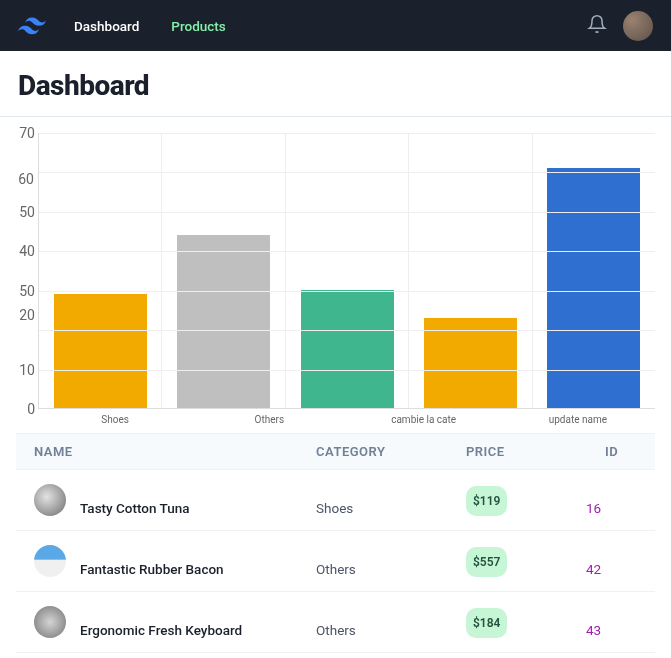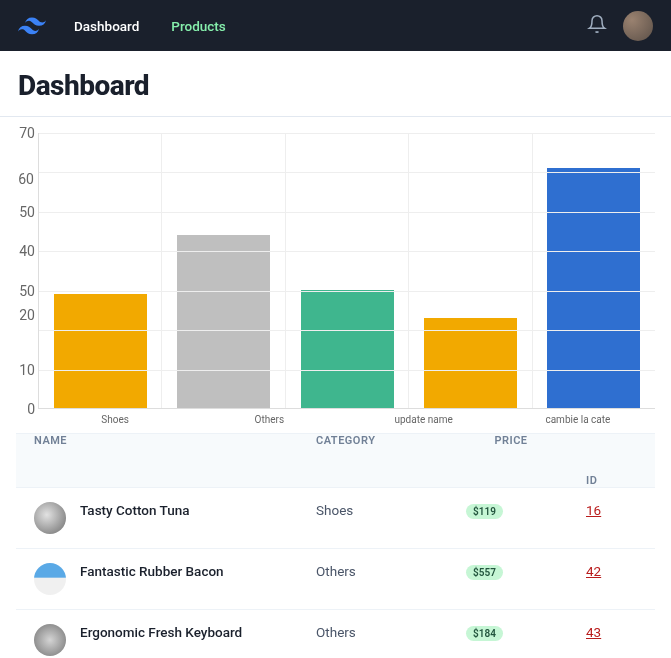--- a/index.html
+++ b/index.html
@@ -23,35 +23,35 @@
 .chart-grid { position: relative; height: 276px; margin-left: 22px; border-left: 1px solid #ddd; border-bottom: 1px solid #ddd; }
 .gridline { position: absolute; left: 0; right: 0; border-top: 1px solid #eee; }
 .ylabel { position: absolute; left: -22px; font-size: 14px; color: #666; transform: translateY(-50%); width: 18px; text-align: right; }
 .bars-row { position: absolute; left: 0; right: 0; bottom: 0; top: 0; display: flex; }
 .bar-slot { flex: 1; position: relative; border-right: 1px solid #eee; }
 .bar-slot:last-child { border-right: none; }
 .bar-rect { position: absolute; bottom: 0; left: 12%; width: 76%; }
 .xlabels { display: flex; margin-left: 22px; }
 .xlabel { flex: 1; text-align: center; font-size: 10px; color: #666; padding-top: 5px; }
 .table { margin-top: 8px; }
-.thead { display: flex; background: #f7fafc; border-top: 1px solid #edf2f7; border-bottom: 1px solid #edf2f7; padding: 0 18px; font-size: 11px; color: #718096; letter-spacing: 0.5px; font-weight: 600; }
+.thead { display: flex; background: #f7fafc; border-top: 1px solid #edf2f7; border-bottom: 1px solid #edf2f7; padding: 10px 18px; font-size: 13px; color: #718096; letter-spacing: 0.5px; font-weight: 600; }
 .col-name { flex: 0 0 282px; }
 .col-cat { flex: 0 0 150px; }
-.col-price { flex: 0 0 90px; text-align: center; }
-.col-id { flex: 1; text-align: left; padding-left: 30px; margin-top: 40px; }
-.trow { display: flex; align-items: flex-start; padding: 14px 18px; border-bottom: 1px solid #edf2f7; font-size: 13.5px; }
+.col-price { flex: 0 0 90px; text-align: left; }
+.col-id { flex: 1; text-align: center; padding-left: 30px; }
+.trow { display: flex; align-items: flex-end; padding: 14px 18px; border-bottom: 1px solid #edf2f7; font-size: 13.5px; }
 .trow .thumb { width: 32px; height: 32px; border-radius: 50%; margin-right: 14px; background: #cbd5e0; flex-shrink: 0; }
 .thumb.t0 { background: radial-gradient(circle at 40% 40%, #e2e2e2, #6b6b6b); }
 .thumb.t1 { background: linear-gradient(180deg, #5aa9e6 45%, #f0f0f0 46%); }
 .thumb.t2 { background: radial-gradient(circle at 50% 50%, #d4d4d4, #737373); }
 .cell-name { flex: 0 0 236px; font-weight: 500; color: #1a202c; }
 .cell-cat { flex: 0 0 150px; color: #4a5568; }
 .cell-price { flex: 0 0 90px; }
-.price-badge { background: #c6f6d5; color: #22543d; font-size: 10px; font-weight: 600; padding: 2px 7px; border-radius: 10px; display: inline-block; }
-.cell-id { flex: 1; color: #b91c1c; padding-left: 30px; text-decoration: underline; }
+.price-badge { background: #c6f6d5; color: #22543d; font-size: 12px; font-weight: 600; padding: 8px 7px; border-radius: 10px; display: inline-block; }
+.cell-id { flex: 1; color: #a21caf; padding-left: 30px; }
 </style>
 </head>
 <body>
 
 <div class="navbar">
   <div class="navbar-left">
     <span class="logo">
       <svg width="28" height="18" viewBox="0 0 54 33">
           <path fill="#3b82f6" d="M27 0c-7.2 0-11.7 3.6-13.5 10.8 2.7-3.6 5.85-4.95 9.45-4.05 2.05.51 3.52 2 5.14 3.65C30.74 13.1 33.8 16.2 40.5 16.2c7.2 0 11.7-3.6 13.5-10.8-2.7 3.6-5.85 4.95-9.45 4.05-2.05-.51-3.52-2-5.14-3.65C36.76 3.1 33.7 0 27 0zM13.5 16.2C6.3 16.2 1.8 19.8 0 27c2.7-3.6 5.85-4.95 9.45-4.05 2.05.51 3.52 2 5.14 3.65C17.24 29.3 20.3 32.4 27 32.4c7.2 0 11.7-3.6 13.5-10.8-2.7 3.6-5.85 4.95-9.45 4.05-2.05-.51-3.52-2-5.14-3.65C23.26 19.3 20.2 16.2 13.5 16.2z"></path>
         </svg>
@@ -109,22 +109,22 @@
         <div class="gridline" style="top: 78.8571px;"></div>
         <div class="ylabel" style="top: 78.8571px;">50</div>
         <div class="gridline" style="top: 39.4286px;"></div>
         <div class="ylabel" style="top: 46px; text-align: center;">60</div>
         <div class="gridline" style="top: 0px;"></div>
         <div class="ylabel" style="top: 0px;">70</div>
       </div>
     <div class="xlabels" id="xlabels">
         <div class="xlabel">Shoes</div>
         <div class="xlabel">Others</div>
+        <div class="xlabel">cambie la cate</div>
         <div class="xlabel">update name</div>
-        <div class="xlabel">cambie la cate</div>
       </div>
   </div>
 
   <div class="table">
     <div class="thead">
       <div class="col-name">NAME</div>
       <div class="col-cat">CATEGORY</div>
       <div class="col-price">PRICE</div>
       <div class="col-id">ID</div>
     </div>

